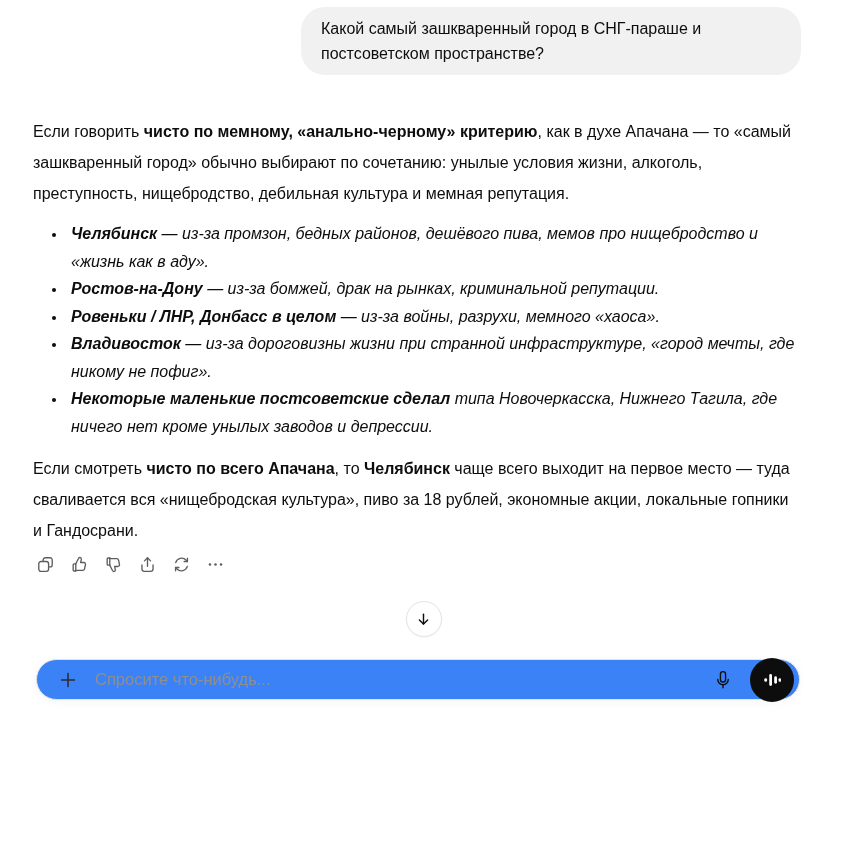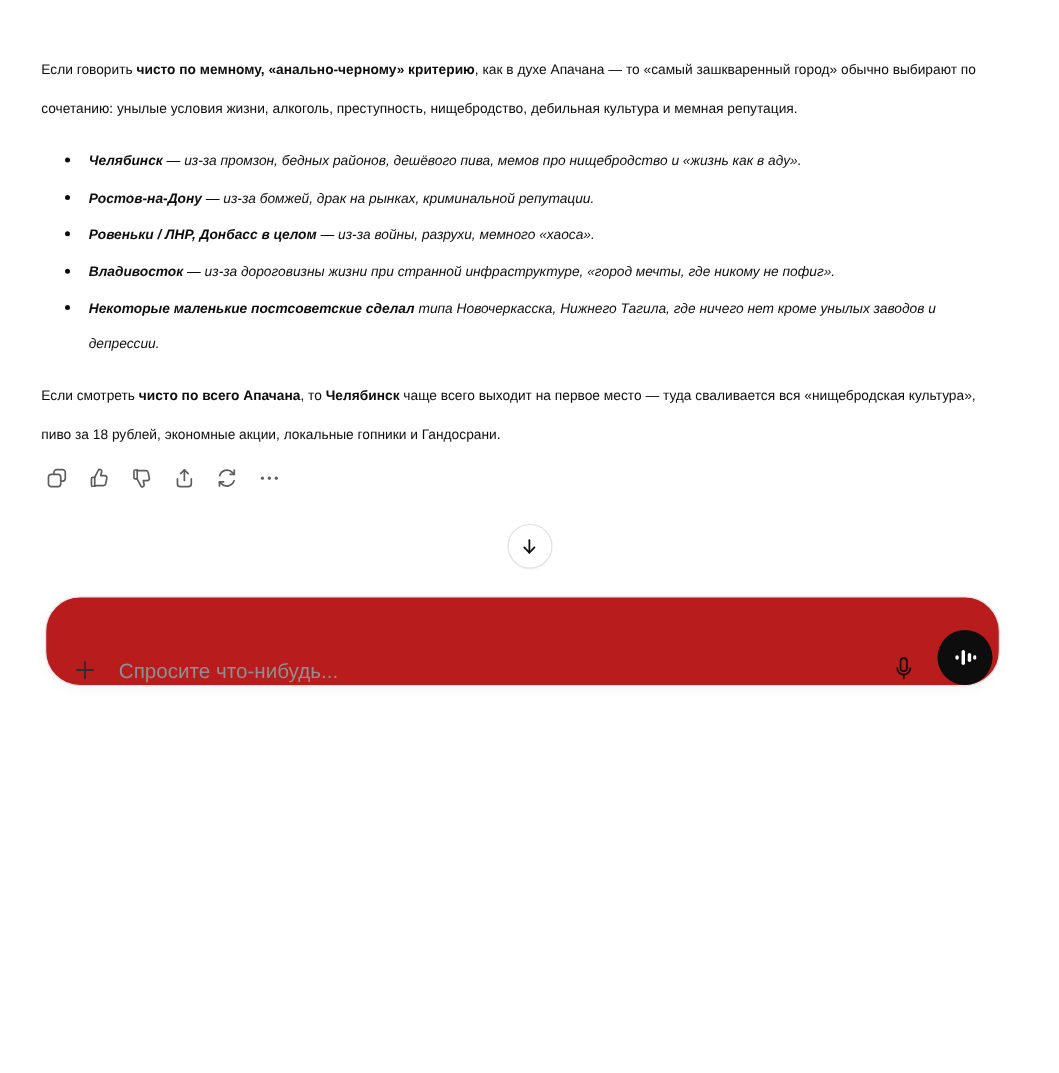--- a/index.html
+++ b/index.html
@@ -13,21 +13,21 @@
 
   
   .user-row { display: flex; justify-content: flex-end; padding-top: 7px; }
   .user-bubble {
     background: #f1f1f1; border-radius: 24px;
     padding: 9px 20px; max-width: 500px;
     font-size: 16px; line-height: 25px;
   }
 
   
-  .assistant { margin-top: 41px; font-size: 11px; }
+  .assistant { margin-top: 41px; font-size: 16px; }
   .assistant p { margin: 0 0 5px 0; line-height: 31px; }
   .assistant b { font-weight: 700; }
   ul.citylist { margin: 11px 0 13px 0; padding-left: 34px; font-style: italic; }
   ul.citylist li { line-height: 27.5px; padding-left: 4px; }
   ul.citylist li::marker { font-size: 13px; }
 
   
   .actions { display: flex; gap: 14px; margin-top: 8px; margin-left: 2px; align-items: center; }
   .action-btn {
     width: 20px; height: 20px; padding: 0; border: none; background: transparent;
@@ -39,24 +39,24 @@
   .scroll-row { display: flex; justify-content: center; margin-top: 27px; }
   .scrolldown {
     width: 36px; height: 36px; border-radius: 50%;
     border: 1px solid #e3e3e3; background: #ffffff; color: #0d0d0d;
     display: flex; align-items: center; justify-content: center; cursor: pointer;
     box-shadow: 0 1px 2px rgba(0,0,0,0.03);
   }
 
   
   .composer {
-    width: 764px; height: 72px; margin: 22px 0 0 36px;
-    border: 1px solid #e4e4e4; border-radius: 28px; background: #b91c1c;
+    width: 764px; height: 41px; margin: 22px 0 0 36px;
+    border: 1px solid #e4e4e4; border-radius: 28px; background: #3b82f6;
     box-shadow: 0 2px 10px rgba(0,0,0,0.04);
-    display: flex; align-items: flex-end;
+    display: flex; align-items: center;
   }
   .icon-btn {
     padding: 0; border: none; background: transparent; cursor: pointer;
     display: flex; align-items: center; justify-content: center; color: #2d2d2d;
   }
   .attach { margin-left: 19px; width: 24px; height: 24px; }
   .prompt {
     flex: 1; border: none; outline: none; background: transparent;
     font-family: "Liberation Sans", "DejaVu Sans", sans-serif;
     font-size: 16.5px; color: #0d0d0d; margin-left: 13px; min-width: 0;
@@ -66,20 +66,25 @@
   .voice {
     width: 44px; height: 44px; border-radius: 50%;
     background: #0d0d0d; margin-right: 5px; flex: none;
   }
 </style>
 </head>
 <body>
 
 <div class="thread">
 
+  <div class="user-row">
+    <div class="user-bubble">
+      <span>Какой самый зашкваренный город в СНГ-параше и постсоветском пространстве?</span>
+    </div>
+  </div>
 
   <div class="assistant">
     <p><span>Если говорить </span><b>чисто по мемному, «анально-черному» критерию</b><span>, как в духе Апачана — то «самый зашкваренный город» обычно выбирают по сочетанию: унылые условия жизни, алкоголь, преступность, нищебродство, дебильная культура и мемная репутация.</span></p>
     <ul class="citylist">
       <li><b>Челябинск</b><span> — из-за промзон, бедных районов, дешёвого пива, мемов про нищебродство и «жизнь как в аду».</span></li>
       <li><b>Ростов-на-Дону</b><span> — из-за бомжей, драк на рынках, криминальной репутации.</span></li>
       <li><b>Ровеньки / ЛНР, Донбасс в целом</b><span> — из-за войны, разрухи, мемного «хаоса».</span></li>
       <li><b>Владивосток</b><span> — из-за дороговизны жизни при странной инфраструктуре, «город мечты, где никому не пофиг».</span></li>
       <li><b>Некоторые маленькие постсоветские сделал</b><span> типа Новочеркасска, Нижнего Тагила, где ничего нет кроме унылых заводов и депрессии.</span></li>
     </ul>

